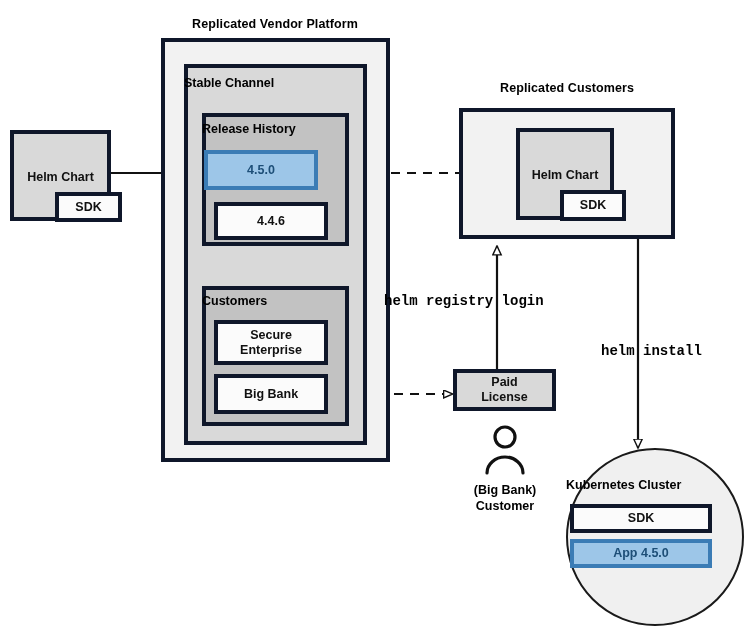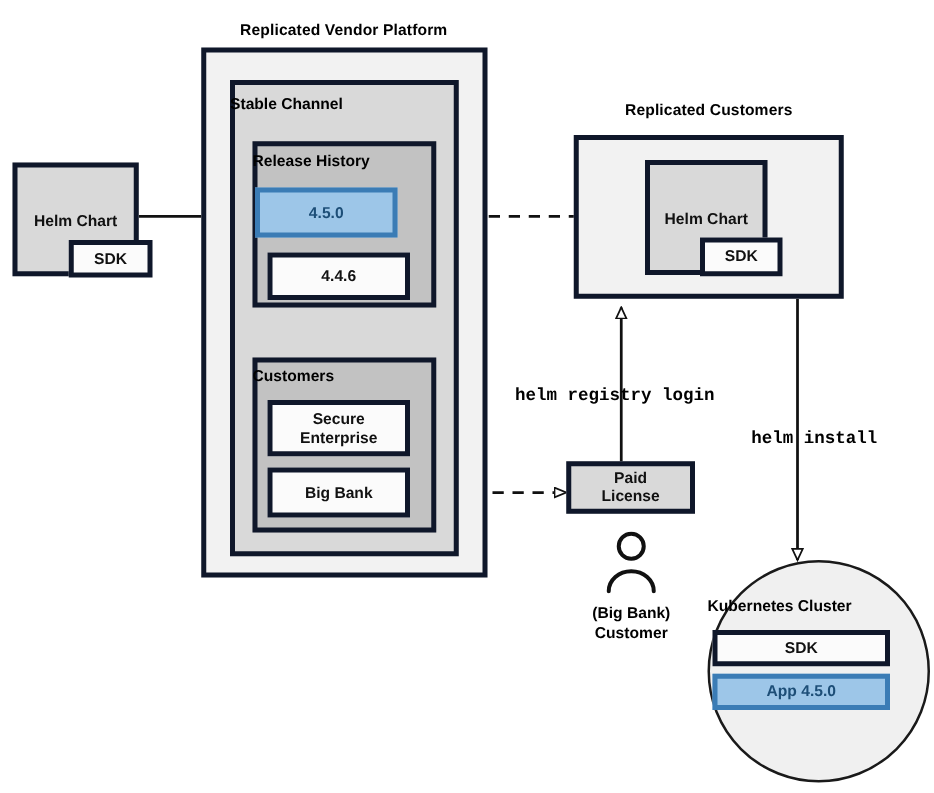--- a/index.html
+++ b/index.html
@@ -136,21 +136,21 @@
   <div class="box fill-light" style="left:10px;top:130px;width:101px;height:91px;align-items:flex-start;padding-top:36px;">Helm Chart</div>
   <div class="box fill-white" style="left:55px;top:192px;width:67px;height:30px;">SDK</div>
 
   <div class="lbl" style="left:459px;top:81px;width:216px;">Replicated Customers</div>
 
   <div class="box fill-lightest" style="left:459px;top:108px;width:216px;height:131px;"></div>
 
   <div class="box fill-light" style="left:516px;top:128px;width:98px;height:92px;align-items:flex-start;padding-top:36px;">Helm Chart</div>
   <div class="box fill-white" style="left:560px;top:190px;width:66px;height:31px;">SDK</div>
 
-  <div class="mono" style="left:412px;top:293px;margin-top:16px;">helm registry login</div>
+  <div class="mono" style="left:384px;top:293px;">helm registry login</div>
 
   <div class="mono" style="left:580px;top:343px;margin-left:21px;">helm install</div>
 
   <div class="box fill-light" style="left:453px;top:369px;width:103px;height:42px;flex-direction:column;">
     <span>Paid</span>
     <span>License</span>
   </div>
 
   <svg style="position:absolute;left:478px;top:425px;width:54px;height:50px;" viewBox="0 0 54 50">
     <circle cx="27" cy="12" r="10" fill="none" stroke="#111" stroke-width="3.2"></circle>

